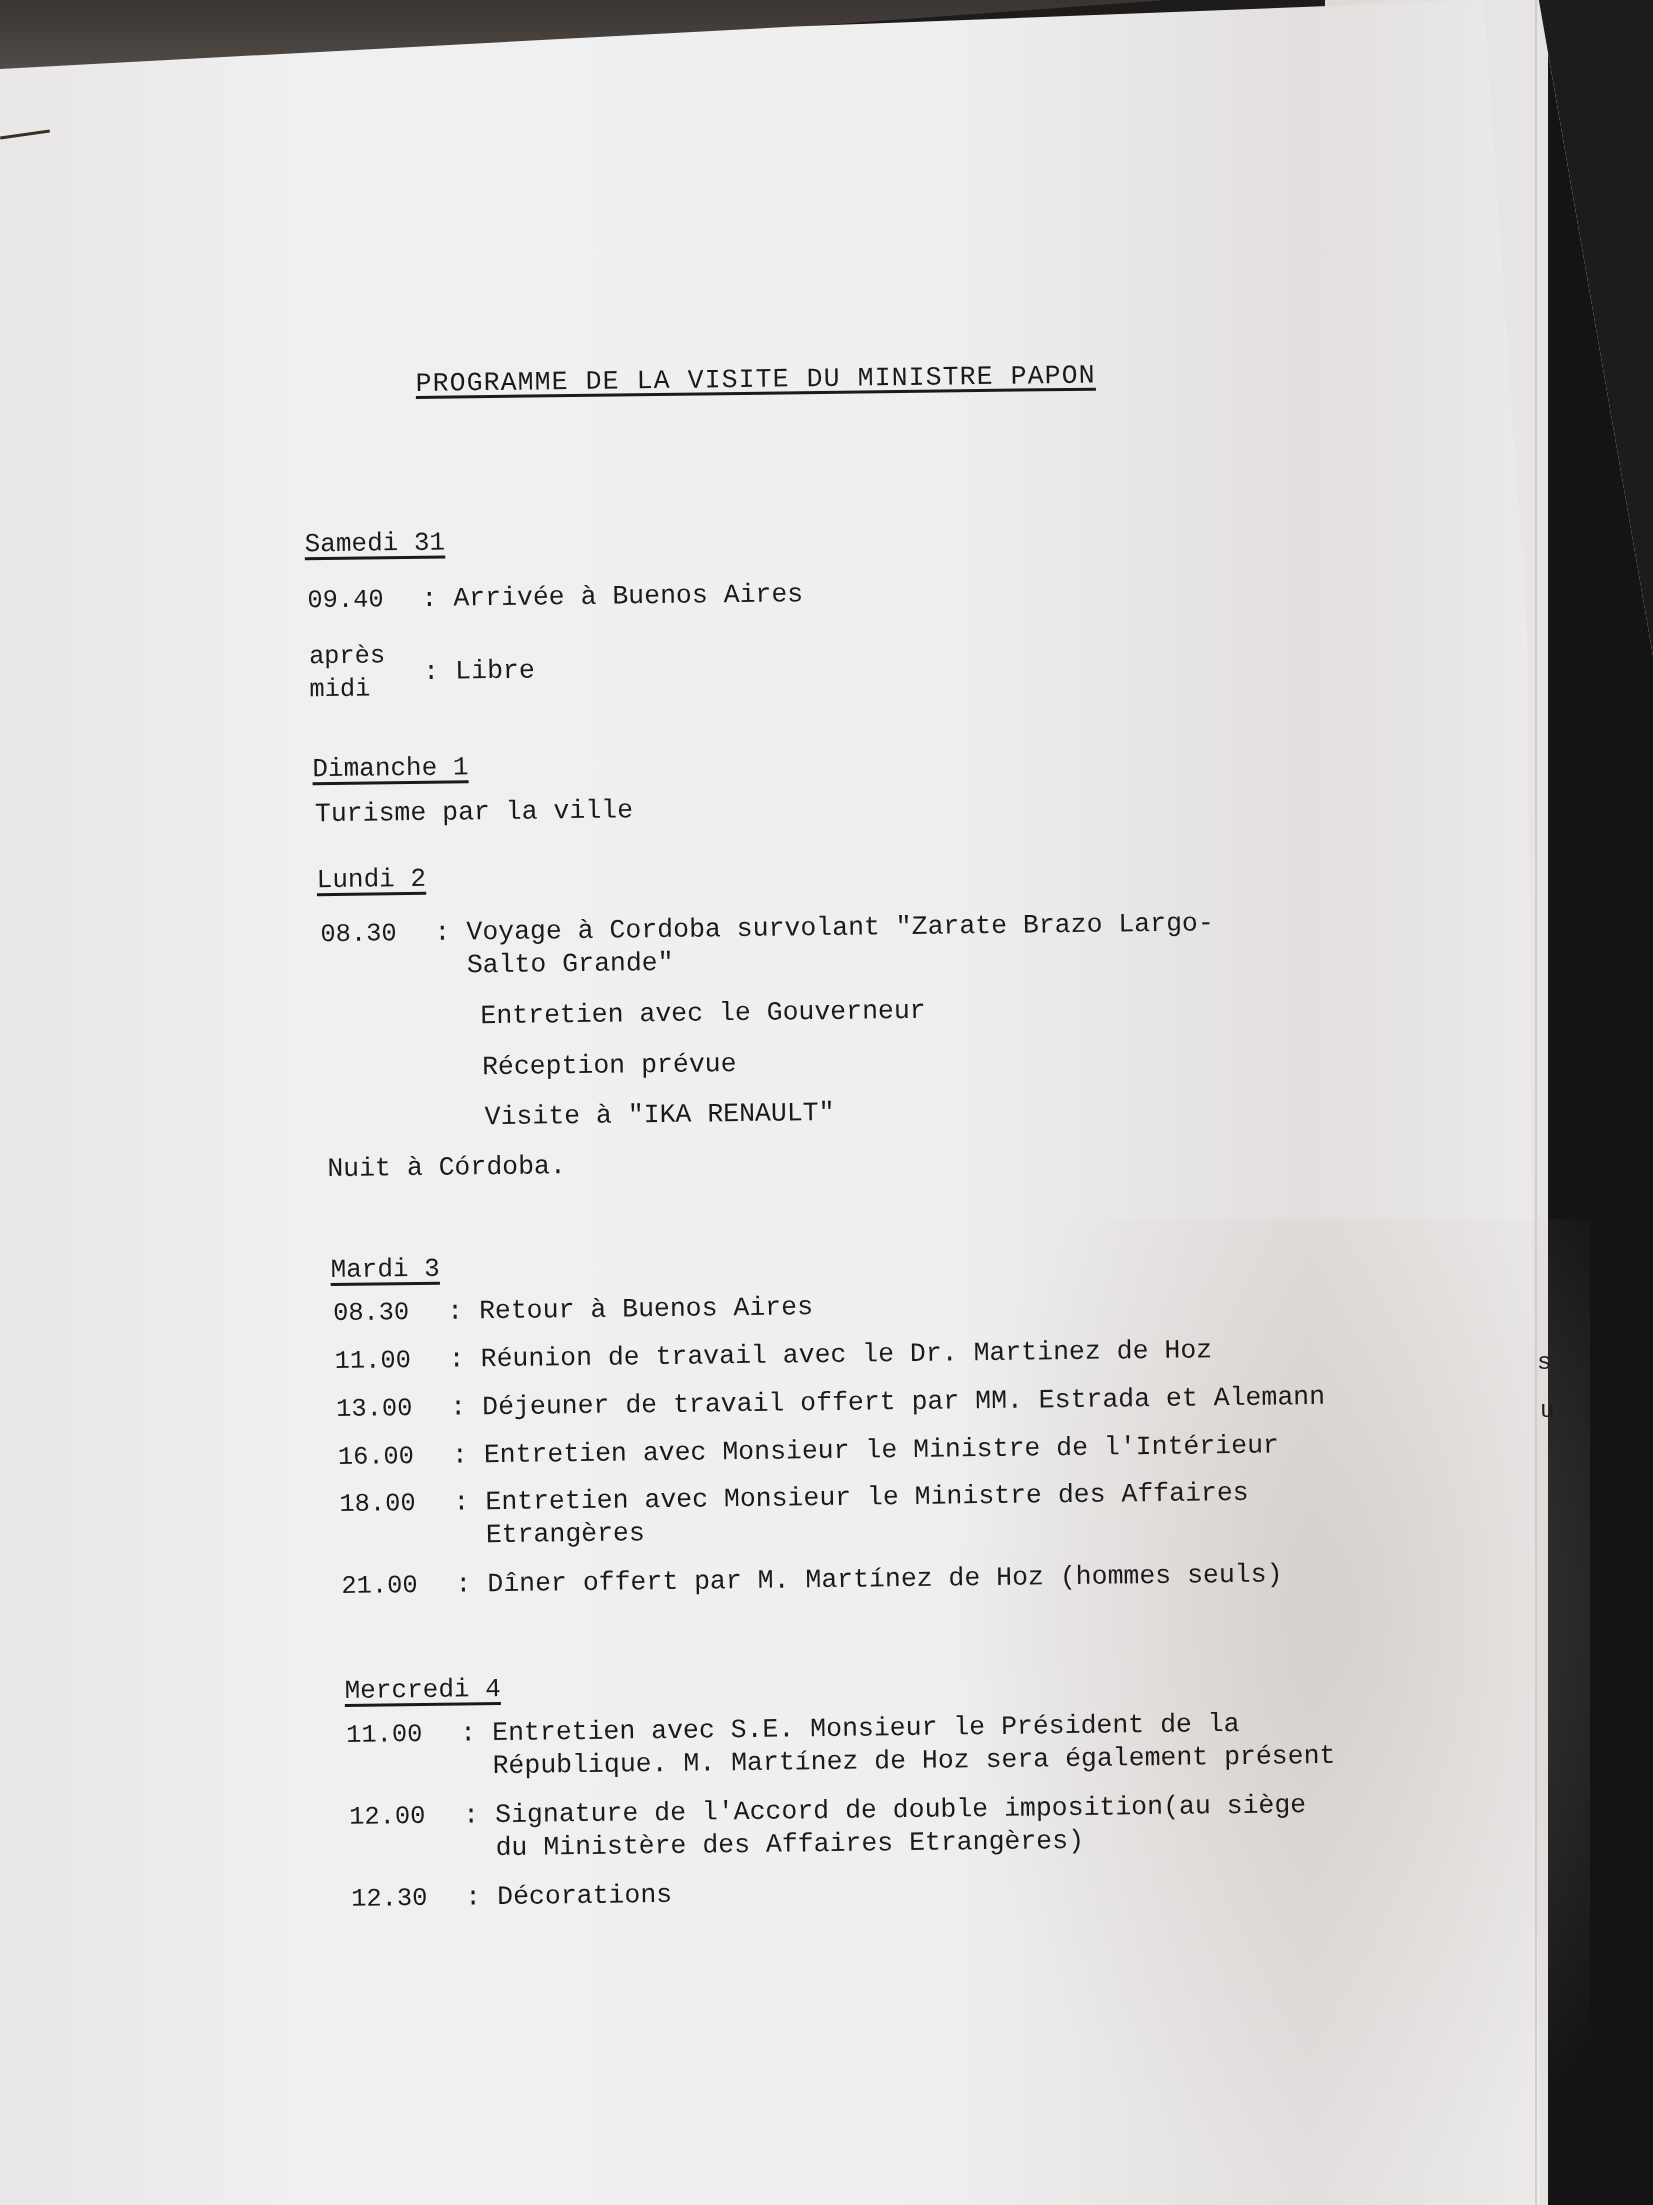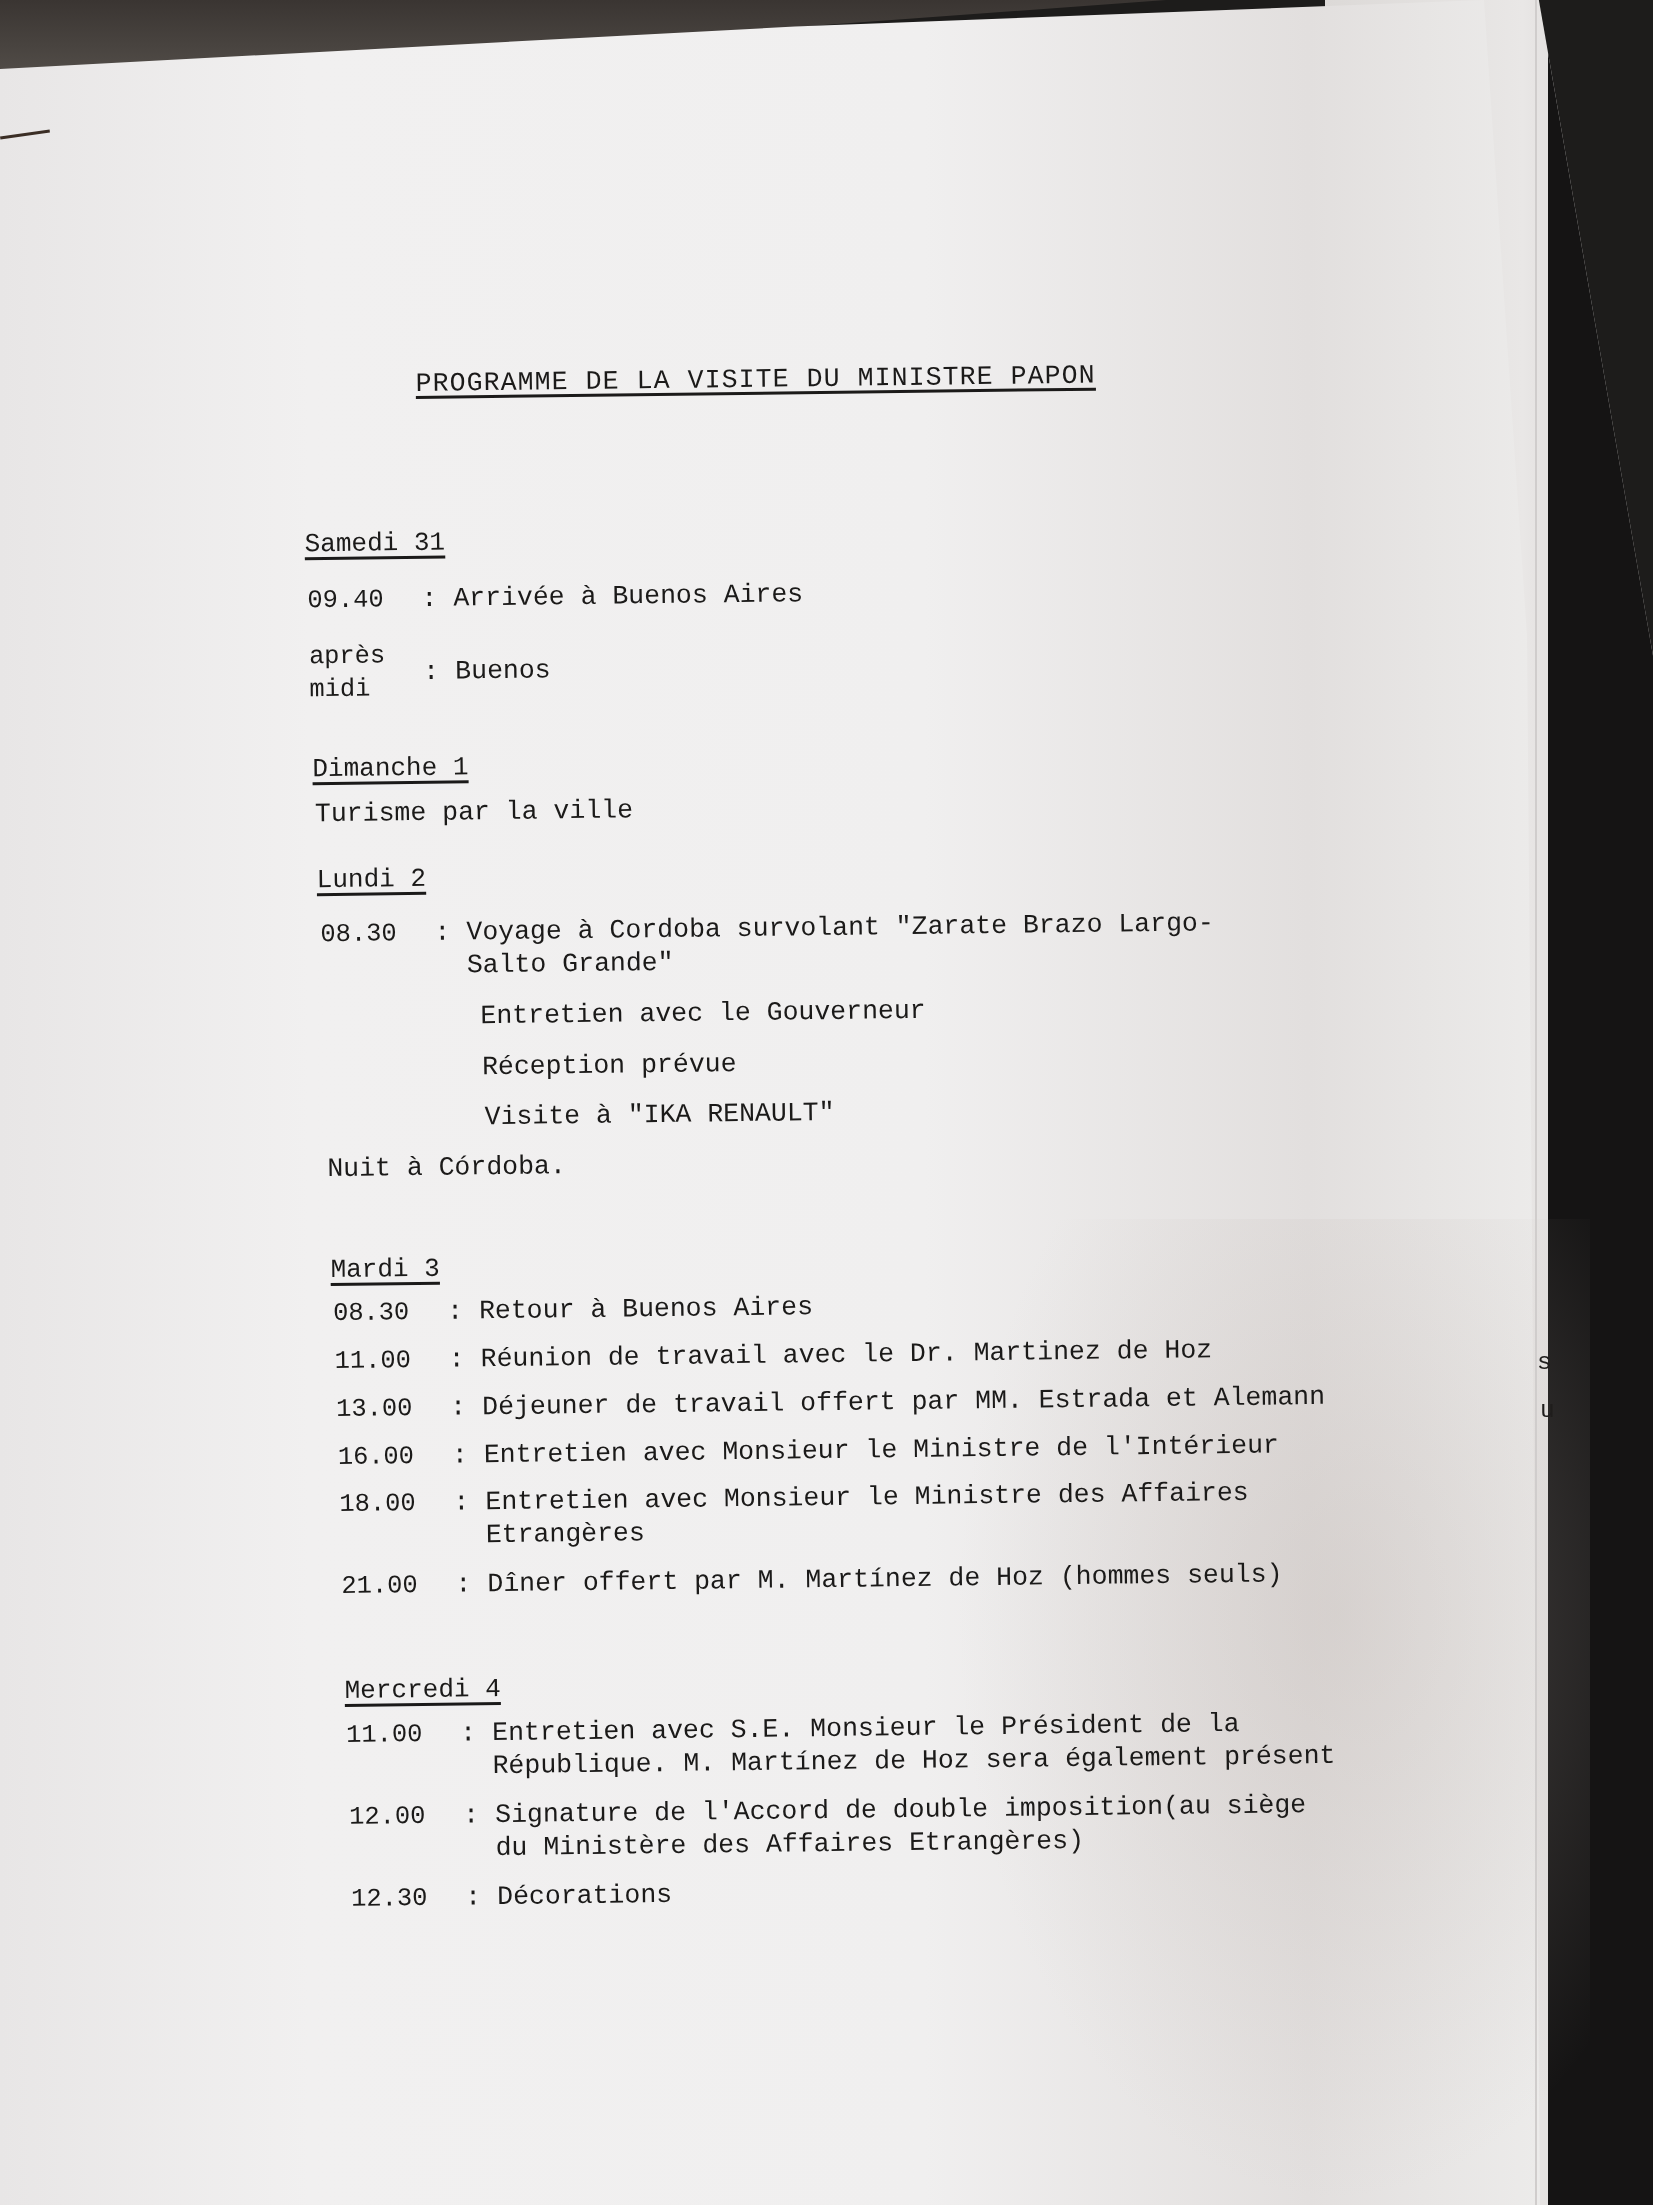--- a/index.html
+++ b/index.html
@@ -162,21 +162,21 @@
   <div class="entry" style="left:300px; top:588px;">
     <span class="time">09.40</span>
     <span class="sep">:</span>
     <span class="text">Arrivée à Buenos Aires</span>
   </div>
 
   <div class="entry" style="left:301px; top:644px; align-items:center;">
     <span class="two-line-label">après
 midi</span>
     <span class="sep">:</span>
-    <span class="text">Buenos</span>
+    <span class="text">Libre</span>
   </div>
 
   <div class="day-heading" style="left:303px; top:758px;">Dimanche 1</div>
   <div class="plain-line" style="left:305px; top:803px;">Turisme par la ville</div>
 
   <div class="day-heading" style="left:306px; top:869px;">Lundi 2</div>
 
   <div class="entry" style="left:309px; top:922px;">
     <span class="time">08.30</span>
     <span class="sep">:</span>

